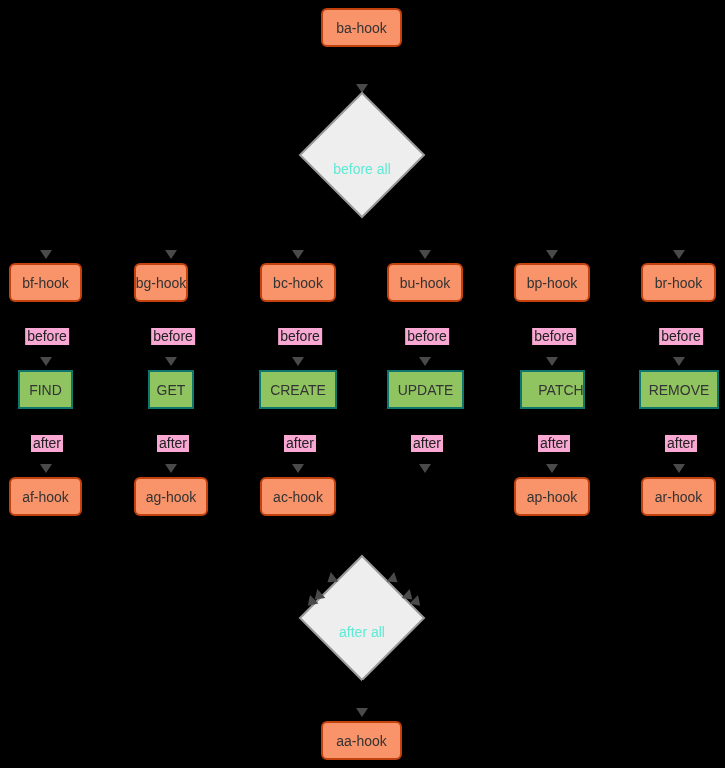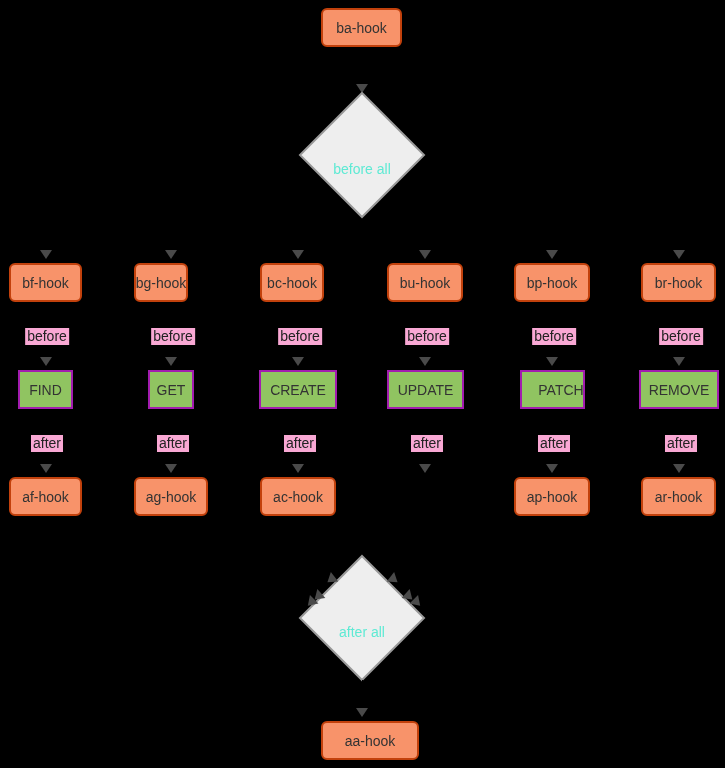--- a/index.html
+++ b/index.html
@@ -33,21 +33,21 @@
     user-select: none;
   }
   .node-hook {
     background: #f8936a;
     border: 2px solid #c2410c;
     border-radius: 6px;
     height: 39px;
   }
   .node-method {
     background: #90c461;
-    border: 2px solid #a21caf;
+    border: 2px solid #0f766e;
     border-radius: 0;
     height: 39px;
   }
 
   
   .diamond-wrap {
     position: absolute;
   }
   .diamond-wrap svg {
     display: block;
@@ -127,21 +127,21 @@
     </svg>
     <div class="diamond-label">before all</div>
   </div>
 
   <div class="node node-hook" style="left:9px; top:263px; width:73px;">
     <span>bf-hook</span>
   </div>
   <div class="node node-hook" style="left:134px; top:263px; width:54px;">
     <span>bg-hook</span>
   </div>
-  <div class="node node-hook" style="left:260px; top:263px; width:64px;">
+  <div class="node node-hook" style="left:260px; top:263px; width:76px;">
     <span>bc-hook</span>
   </div>
   <div class="node node-hook" style="left:387px; top:263px; width:76px;">
     <span>bu-hook</span>
   </div>
   <div class="node node-hook" style="left:514px; top:263px; width:76px;">
     <span>bp-hook</span>
   </div>
   <div class="node node-hook" style="left:641px; top:263px; width:75px;">
     <span>br-hook</span>
@@ -227,17 +227,17 @@
   <div class="arrow-angled" style="left:312px; top:592px; transform:rotate(48deg);"></div>
   <div class="arrow-angled" style="left:325px; top:575px; transform:rotate(52deg);"></div>
   <div class="arrow-angled" style="left:305px; top:598px; transform:rotate(45deg);"></div>
   <div class="arrow-angled" style="left:403px; top:592px; transform:rotate(-48deg);"></div>
   <div class="arrow-angled" style="left:388px; top:575px; transform:rotate(-52deg);"></div>
   <div class="arrow-angled" style="left:411px; top:598px; transform:rotate(-45deg);"></div>
 
   <div class="edge-line" style="left:362px; top:680px; height:40px;"></div>
   <div class="arrow" style="left:362px; top:708px;"></div>
 
-  <div class="node node-hook" style="left:321px; top:721px; width:98px;">
+  <div class="node node-hook" style="left:321px; top:721px; width:81px;">
     <span>aa-hook</span>
   </div>
 
 </div>
 
 </body></html>

